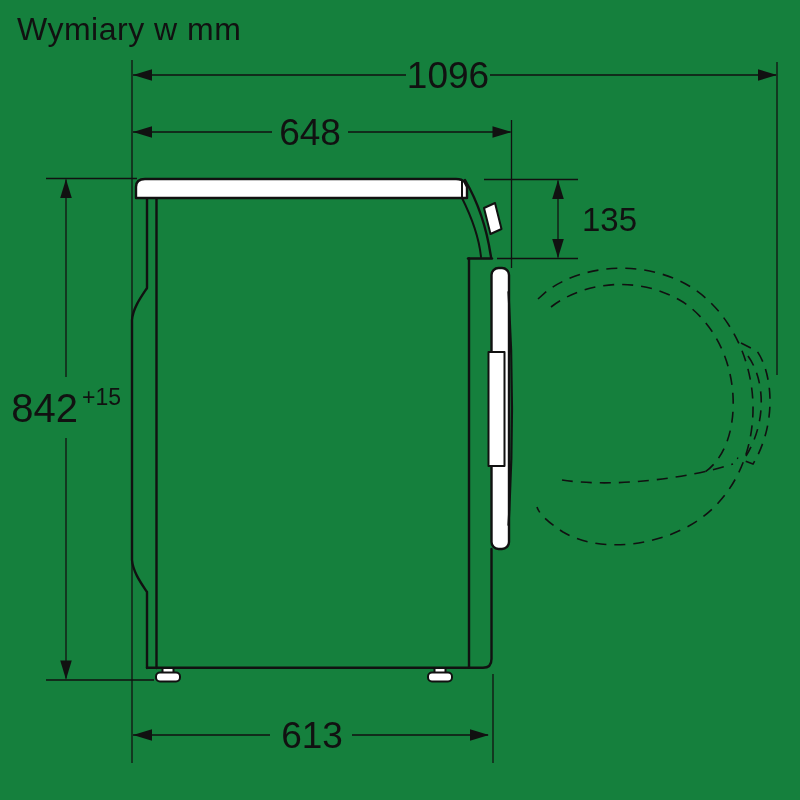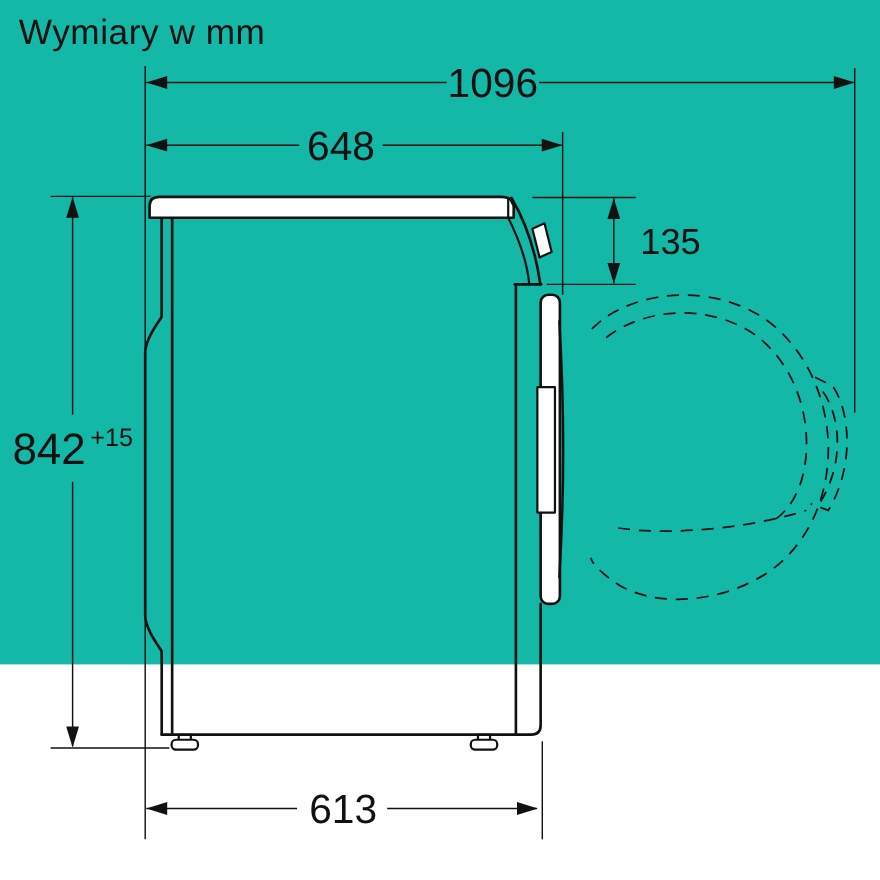--- a/index.html
+++ b/index.html
@@ -7,22 +7,22 @@
     padding: 0;
     background: #ffffff;
     width: 800px;
     height: 800px;
     overflow: hidden;
     font-family: "Liberation Sans", sans-serif;
   }
   #stage {
     position: relative;
     width: 800px;
-    height: 604px;
-    background: #14b8a6;
+    height: 800px;
+    background: #15803d;
   }
   svg { display: block; }
   text {
     fill: #111111;
     font-family: "Liberation Sans", sans-serif;
   }
   .title-text { font-size: 32px; letter-spacing: 0.5px; }
   .dim-text   { font-size: 37px; }
   .dim-text-sm{ font-size: 33px; }
   .dim-text-h { font-size: 40px; }

